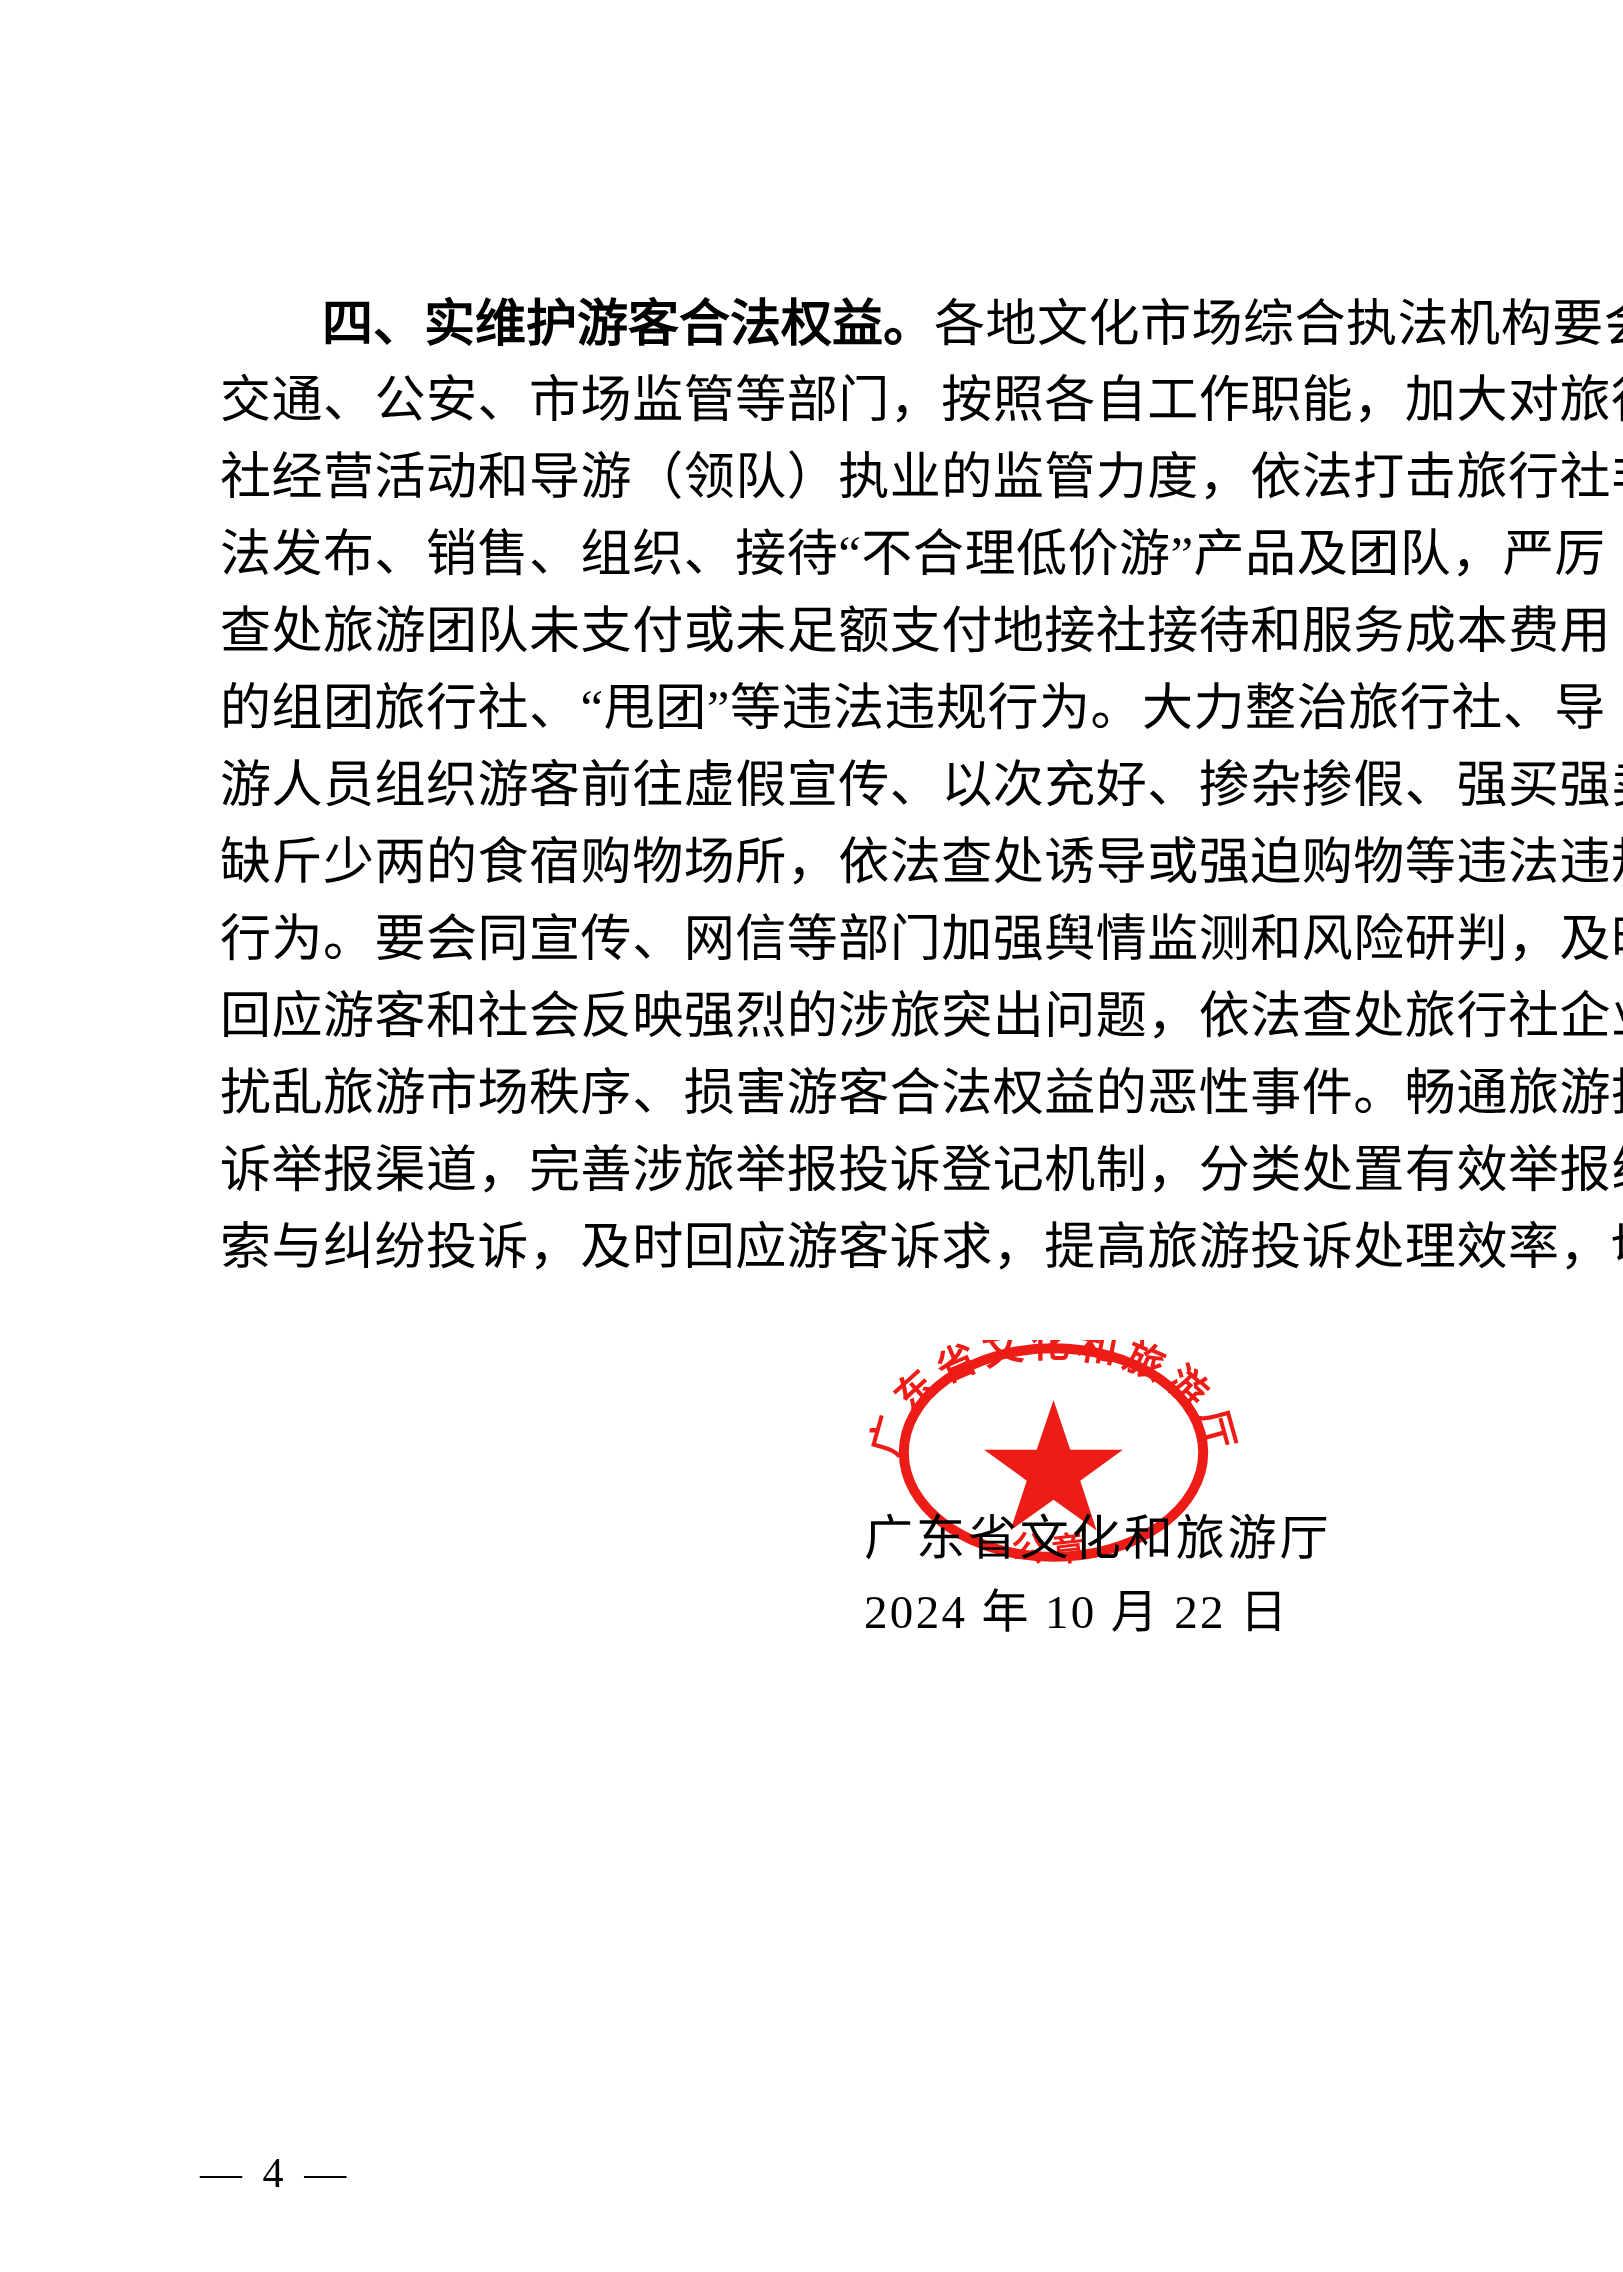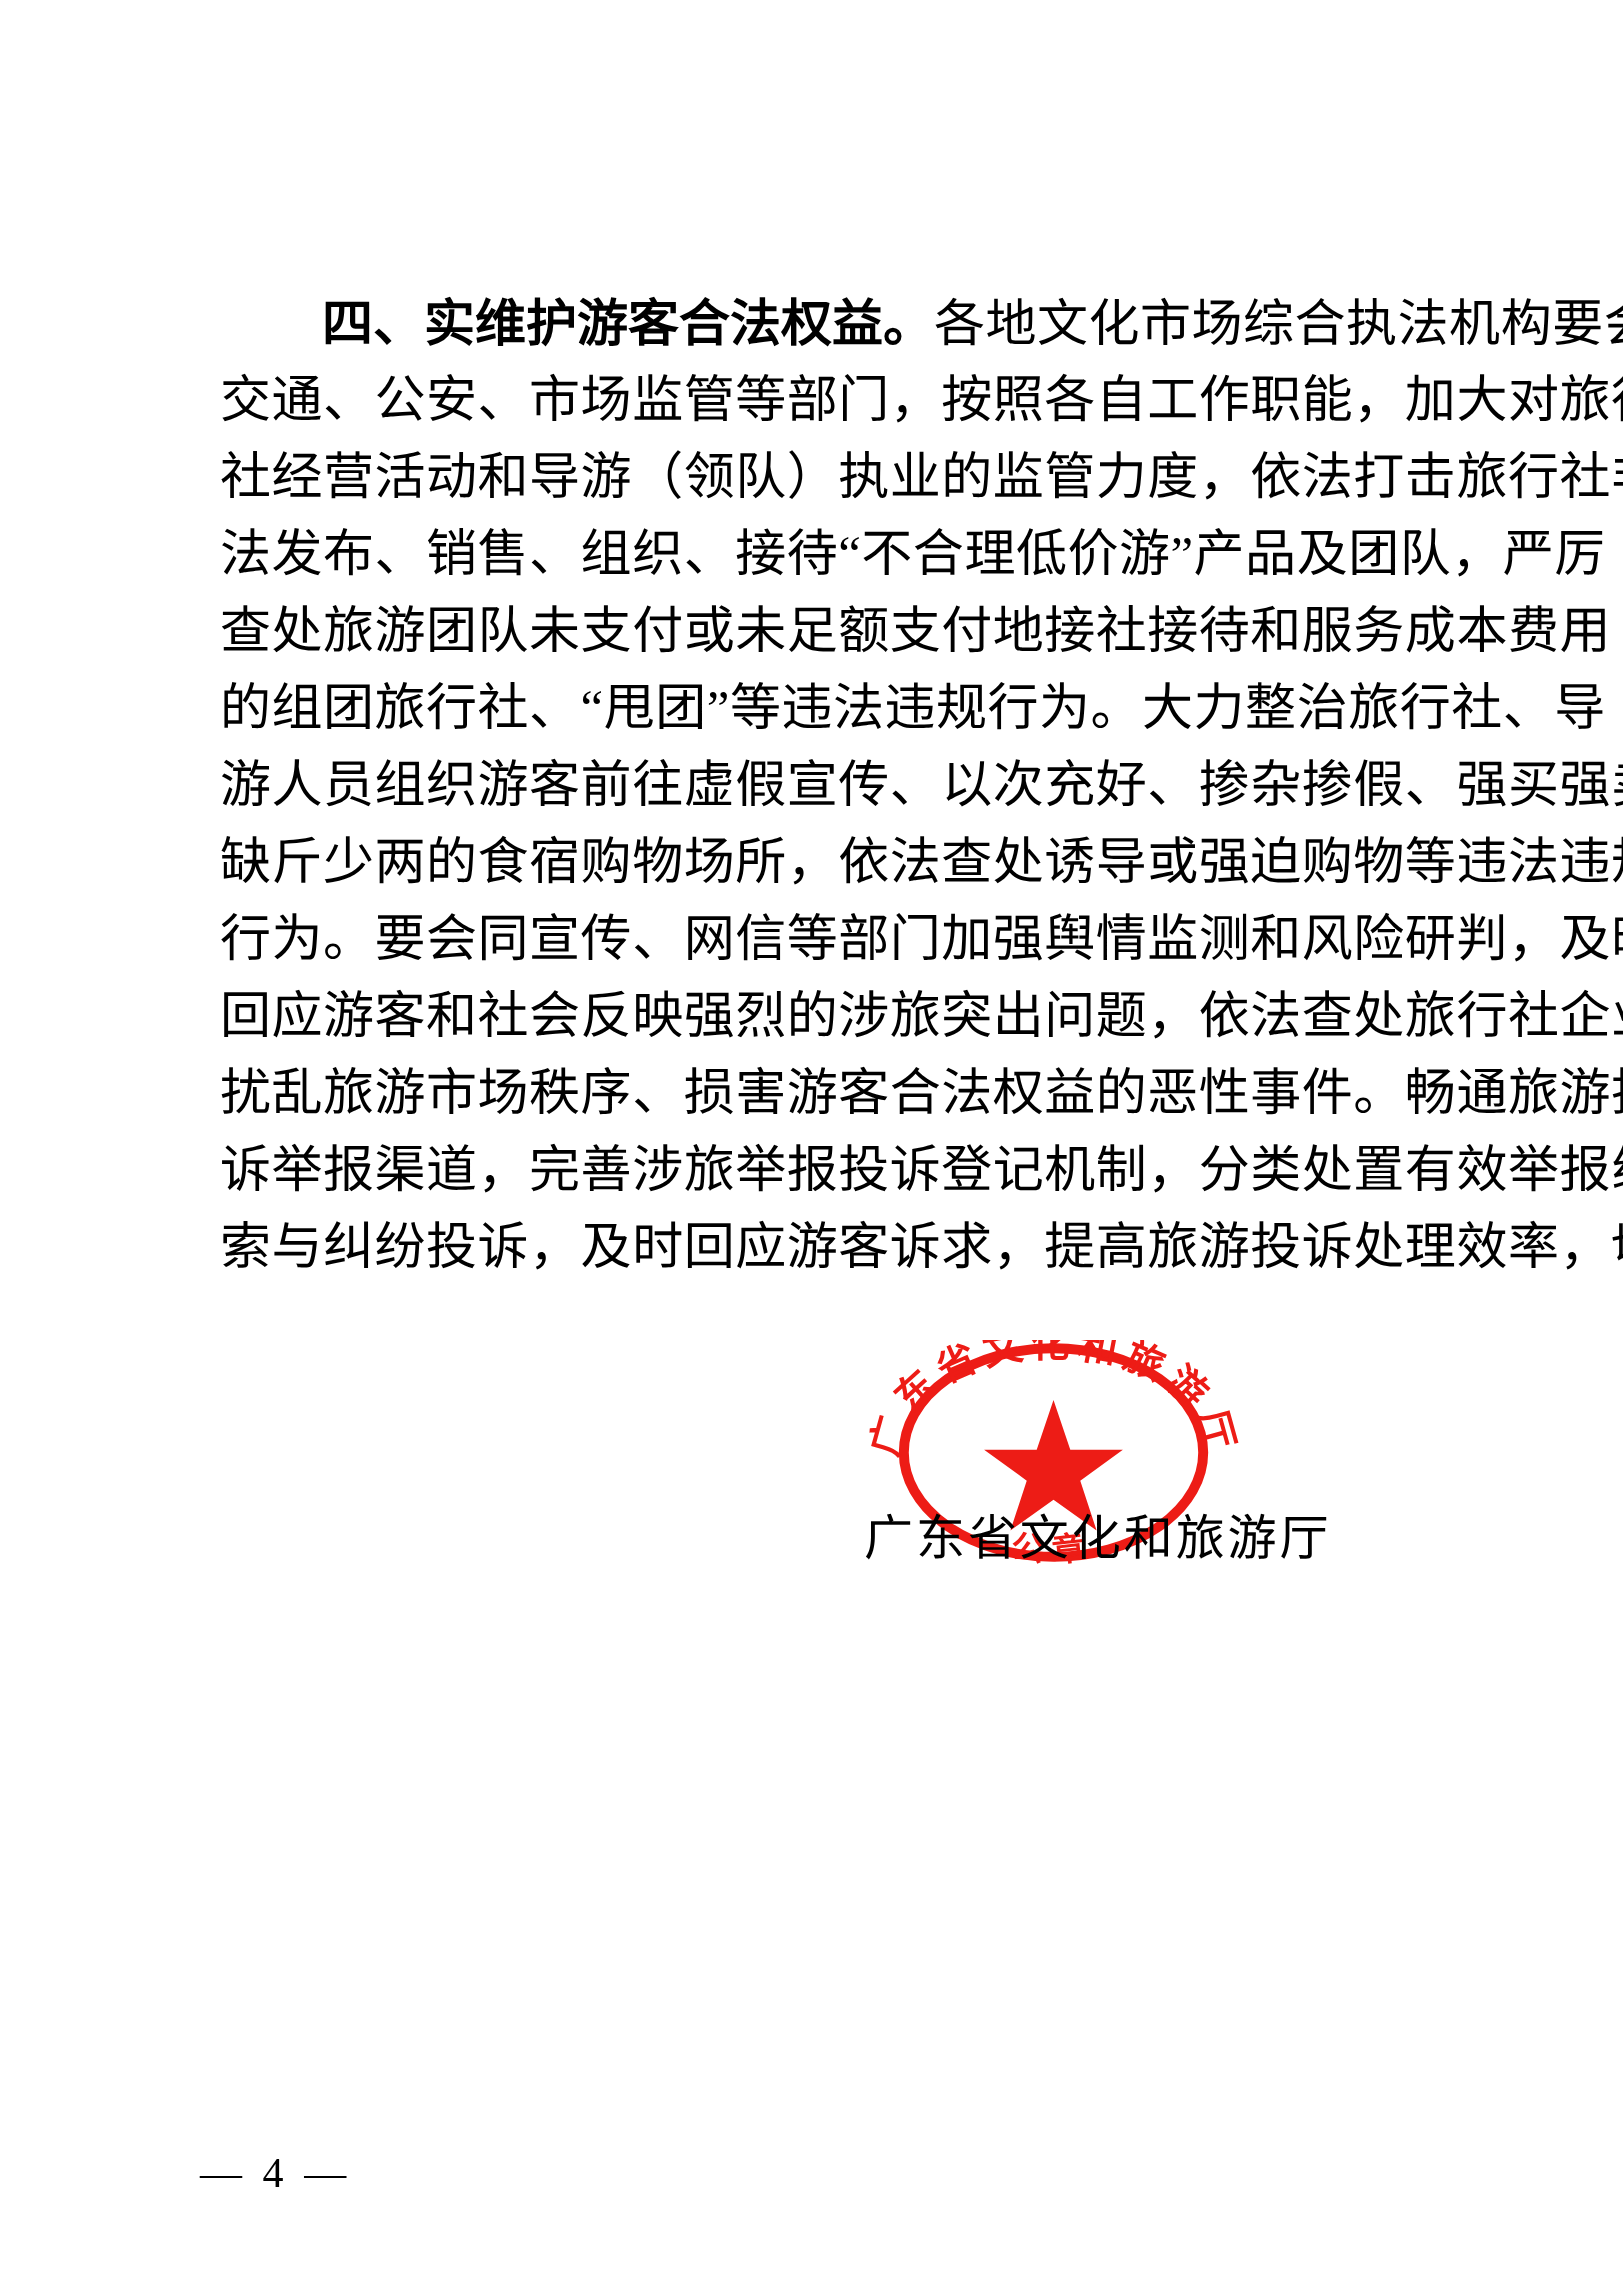--- a/index.html
+++ b/index.html
@@ -537,20 +537,21 @@
       <text font-family="'DejaVu Sans','Liberation Sans',sans-serif" font-size="72" font-weight="bold" fill="#ED1C16" letter-spacing="24">
         <textPath href="#sealArcBottom" startOffset="50%" text-anchor="middle">
           公章
         </textPath>
       </text>
     </svg>
   </div>
 
   <div class="signature-block">
     <div class="sig-line">广东省文化和旅游厅</div>
+    <div class="sig-date">2024 年 10 月 22 日</div>
   </div>
 
   <div class="page-footer">
     <div class="page-number">— 4 —</div>
   </div>
 
 </div>
 
 
 </body></html>

